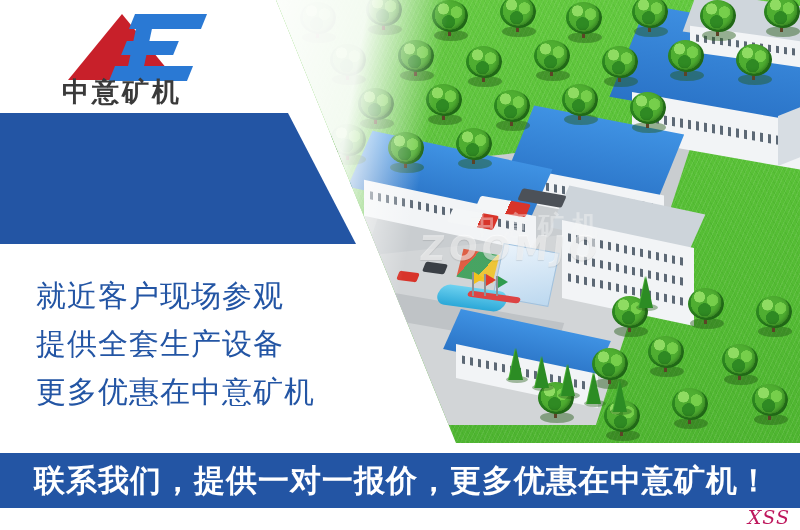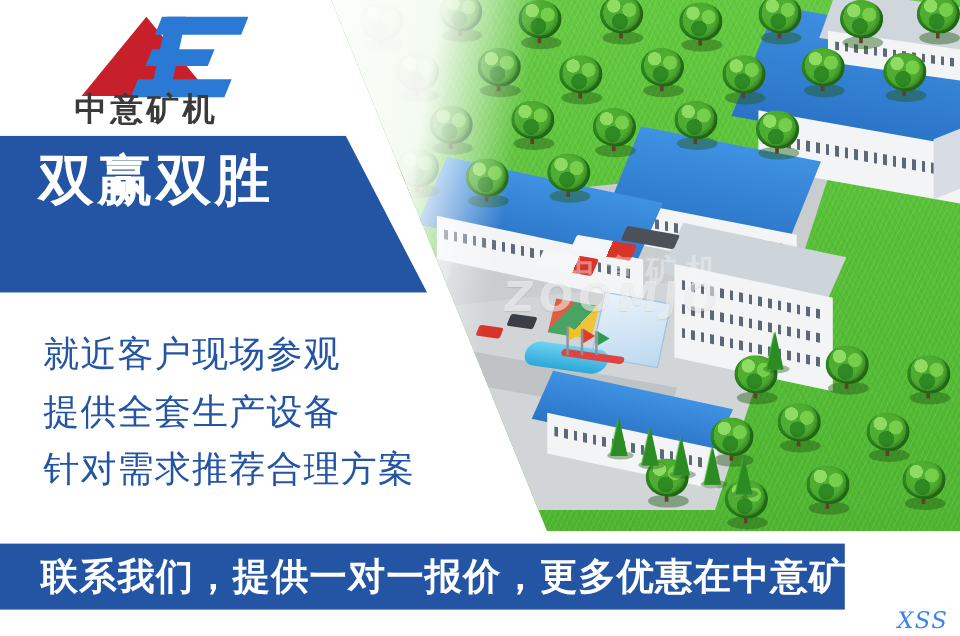--- a/index.html
+++ b/index.html
@@ -140,31 +140,31 @@
   
   .bullets{
     position:absolute;left:36px;top:272px;width:400px;
     color:#2355a4;font-weight:500;
     font-family:"DejaVu Sans","Liberation Sans",sans-serif;
   }
   .bullets .b-line{font-size:30px;line-height:48px;letter-spacing:1px;white-space:nowrap;}
 
   
   .banner{
-    position:absolute;left:0;top:453px;width:704px;height:55px;background:#2355a4;
+    position:absolute;left:0;top:453px;width:800px;height:55px;background:#2355a4;
     display:flex;align-items:center;
   }
   .banner-text{
     margin-left:34px;color:#ffffff;font-size:31px;font-weight:700;letter-spacing:1px;
     white-space:nowrap;font-family:"DejaVu Sans","Liberation Sans",sans-serif;
   }
   .corner-watermark{
     position:absolute;right:10px;bottom:2px;
     font-family:"DejaVu Serif","Liberation Serif",serif;
-    font-style:italic;font-size:19px;color:#3b82f6;letter-spacing:1px;
+    font-style:italic;font-size:19px;color:#be185d;letter-spacing:1px;
   }
 </style>
 </head>
 <body>
 
 <div class="poster">
 
   <div class="photo">
     <div class="photo-grass"></div>
     <div class="grass-speckle"></div>
@@ -442,27 +442,26 @@
       <div class="ebar estem"></div>
       <div class="ebar eb1"></div>
       <div class="ebar eb2"></div>
       <div class="ebar eb3"></div>
     </div>
     <div class="logo-text">中意矿机</div>
   </div>
 
   <div class="blue-block"></div>
   <div class="headline">
-    <div class="h-line">双赢双胜</div>
   </div>
 
   <div class="bullets">
     <div class="b-line">就近客户现场参观</div>
     <div class="b-line">提供全套生产设备</div>
-    <div class="b-line">针对需求推荐合理方案</div>
+    <div class="b-line">更多优惠在中意矿机</div>
   </div>
 
   <div class="banner">
     <div class="banner-text">联系我们，提供一对一报价，更多优惠在中意矿机！</div>
   </div>
 
   <div class="corner-watermark">XSS</div>
 
 </div>
 

